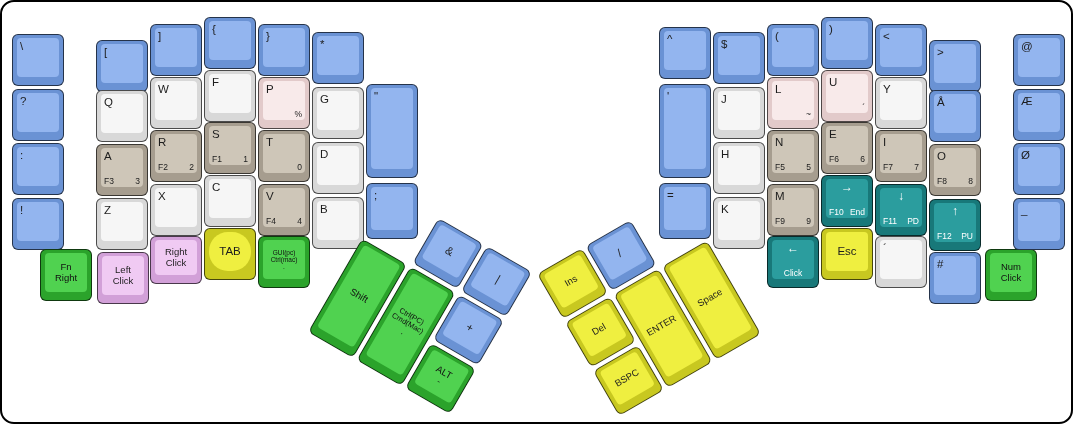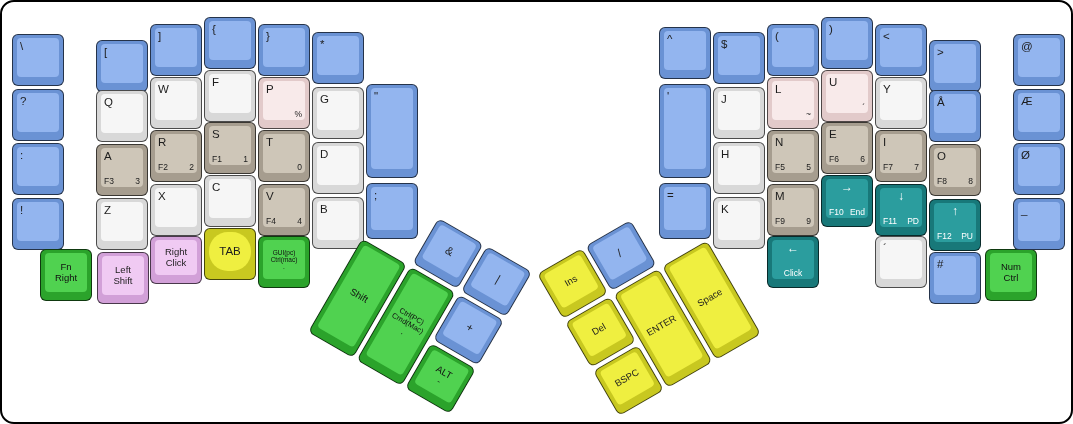--- a/index.html
+++ b/index.html
@@ -105,21 +105,21 @@
     </div>
     <div class="key al-c fs-s c-green" style="left: 38px; top: 247px; width: 52px; height: 52px; background: rgb(43, 163, 43);">
       <div class="keytop" style="background: rgb(80, 210, 80); color: rgb(17, 17, 17);">
         <div class="kmain">Fn
 Right</div>
       </div>
     </div>
     <div class="key al-c fs-s c-pink" style="left: 95px; top: 250px; width: 52px; height: 52px; background: rgb(210, 160, 216);">
       <div class="keytop" style="background: rgb(240, 202, 243); color: rgb(29, 29, 29);">
         <div class="kmain">Left
-Shift</div>
+Click</div>
       </div>
     </div>
     <div class="key c-blue" style="left: 148px; top: 22px; width: 52px; height: 52px; background: rgb(106, 146, 212);">
       <div class="keytop" style="background: rgb(147, 181, 239); color: rgb(29, 29, 29);">
         <div class="kmain">]</div>
       </div>
     </div>
     <div class="key c-white" style="left: 148px; top: 75px; width: 52px; height: 52px; background: rgb(216, 216, 216);">
       <div class="keytop" style="background: rgb(246, 246, 246); color: rgb(29, 29, 29);">
         <div class="kmain">W</div>
@@ -345,20 +345,25 @@
     </div>
     <div class="key al-ct c-teal" style="left: 819px; top: 173px; width: 52px; height: 52px; background: rgb(24, 120, 121);">
       <div class="keytop" style="background: rgb(43, 157, 158); color: rgb(255, 255, 255);">
         <div class="kmain">→</div>
         <div class="ksub">
           <span>F10</span>
           <span>End</span>
         </div>
       </div>
     </div>
+    <div class="key al-c c-yellow" style="left: 819px; top: 226px; width: 52px; height: 52px; background: rgb(200, 200, 32);">
+      <div class="keytop" style="background: rgb(239, 239, 64); color: rgb(29, 29, 29);">
+        <div class="kmain">Esc</div>
+      </div>
+    </div>
     <div class="key c-blue" style="left: 873px; top: 22px; width: 52px; height: 52px; background: rgb(106, 146, 212);">
       <div class="keytop" style="background: rgb(147, 181, 239); color: rgb(29, 29, 29);">
         <div class="kmain">&lt;</div>
       </div>
     </div>
     <div class="key c-white" style="left: 873px; top: 75px; width: 52px; height: 52px; background: rgb(216, 216, 216);">
       <div class="keytop" style="background: rgb(246, 246, 246); color: rgb(29, 29, 29);">
         <div class="kmain">Y</div>
       </div>
     </div>
@@ -414,21 +419,21 @@
       </div>
     </div>
     <div class="key c-blue" style="left: 927px; top: 250px; width: 52px; height: 52px; background: rgb(106, 146, 212);">
       <div class="keytop" style="background: rgb(147, 181, 239); color: rgb(29, 29, 29);">
         <div class="kmain">#</div>
       </div>
     </div>
     <div class="key al-c fs-s c-green" style="left: 983px; top: 247px; width: 52px; height: 52px; background: rgb(43, 163, 43);">
       <div class="keytop" style="background: rgb(80, 210, 80); color: rgb(17, 17, 17);">
         <div class="kmain">Num
-Ctrl</div>
+Click</div>
       </div>
     </div>
     <div class="key c-blue" style="left: 1011px; top: 32px; width: 52px; height: 52px; background: rgb(106, 146, 212);">
       <div class="keytop" style="background: rgb(147, 181, 239); color: rgb(29, 29, 29);">
         <div class="kmain">@</div>
       </div>
     </div>
     <div class="key c-blue" style="left: 1011px; top: 87px; width: 52px; height: 52px; background: rgb(106, 146, 212);">
       <div class="keytop" style="background: rgb(147, 181, 239); color: rgb(29, 29, 29);">
         <div class="kmain">Æ</div>

